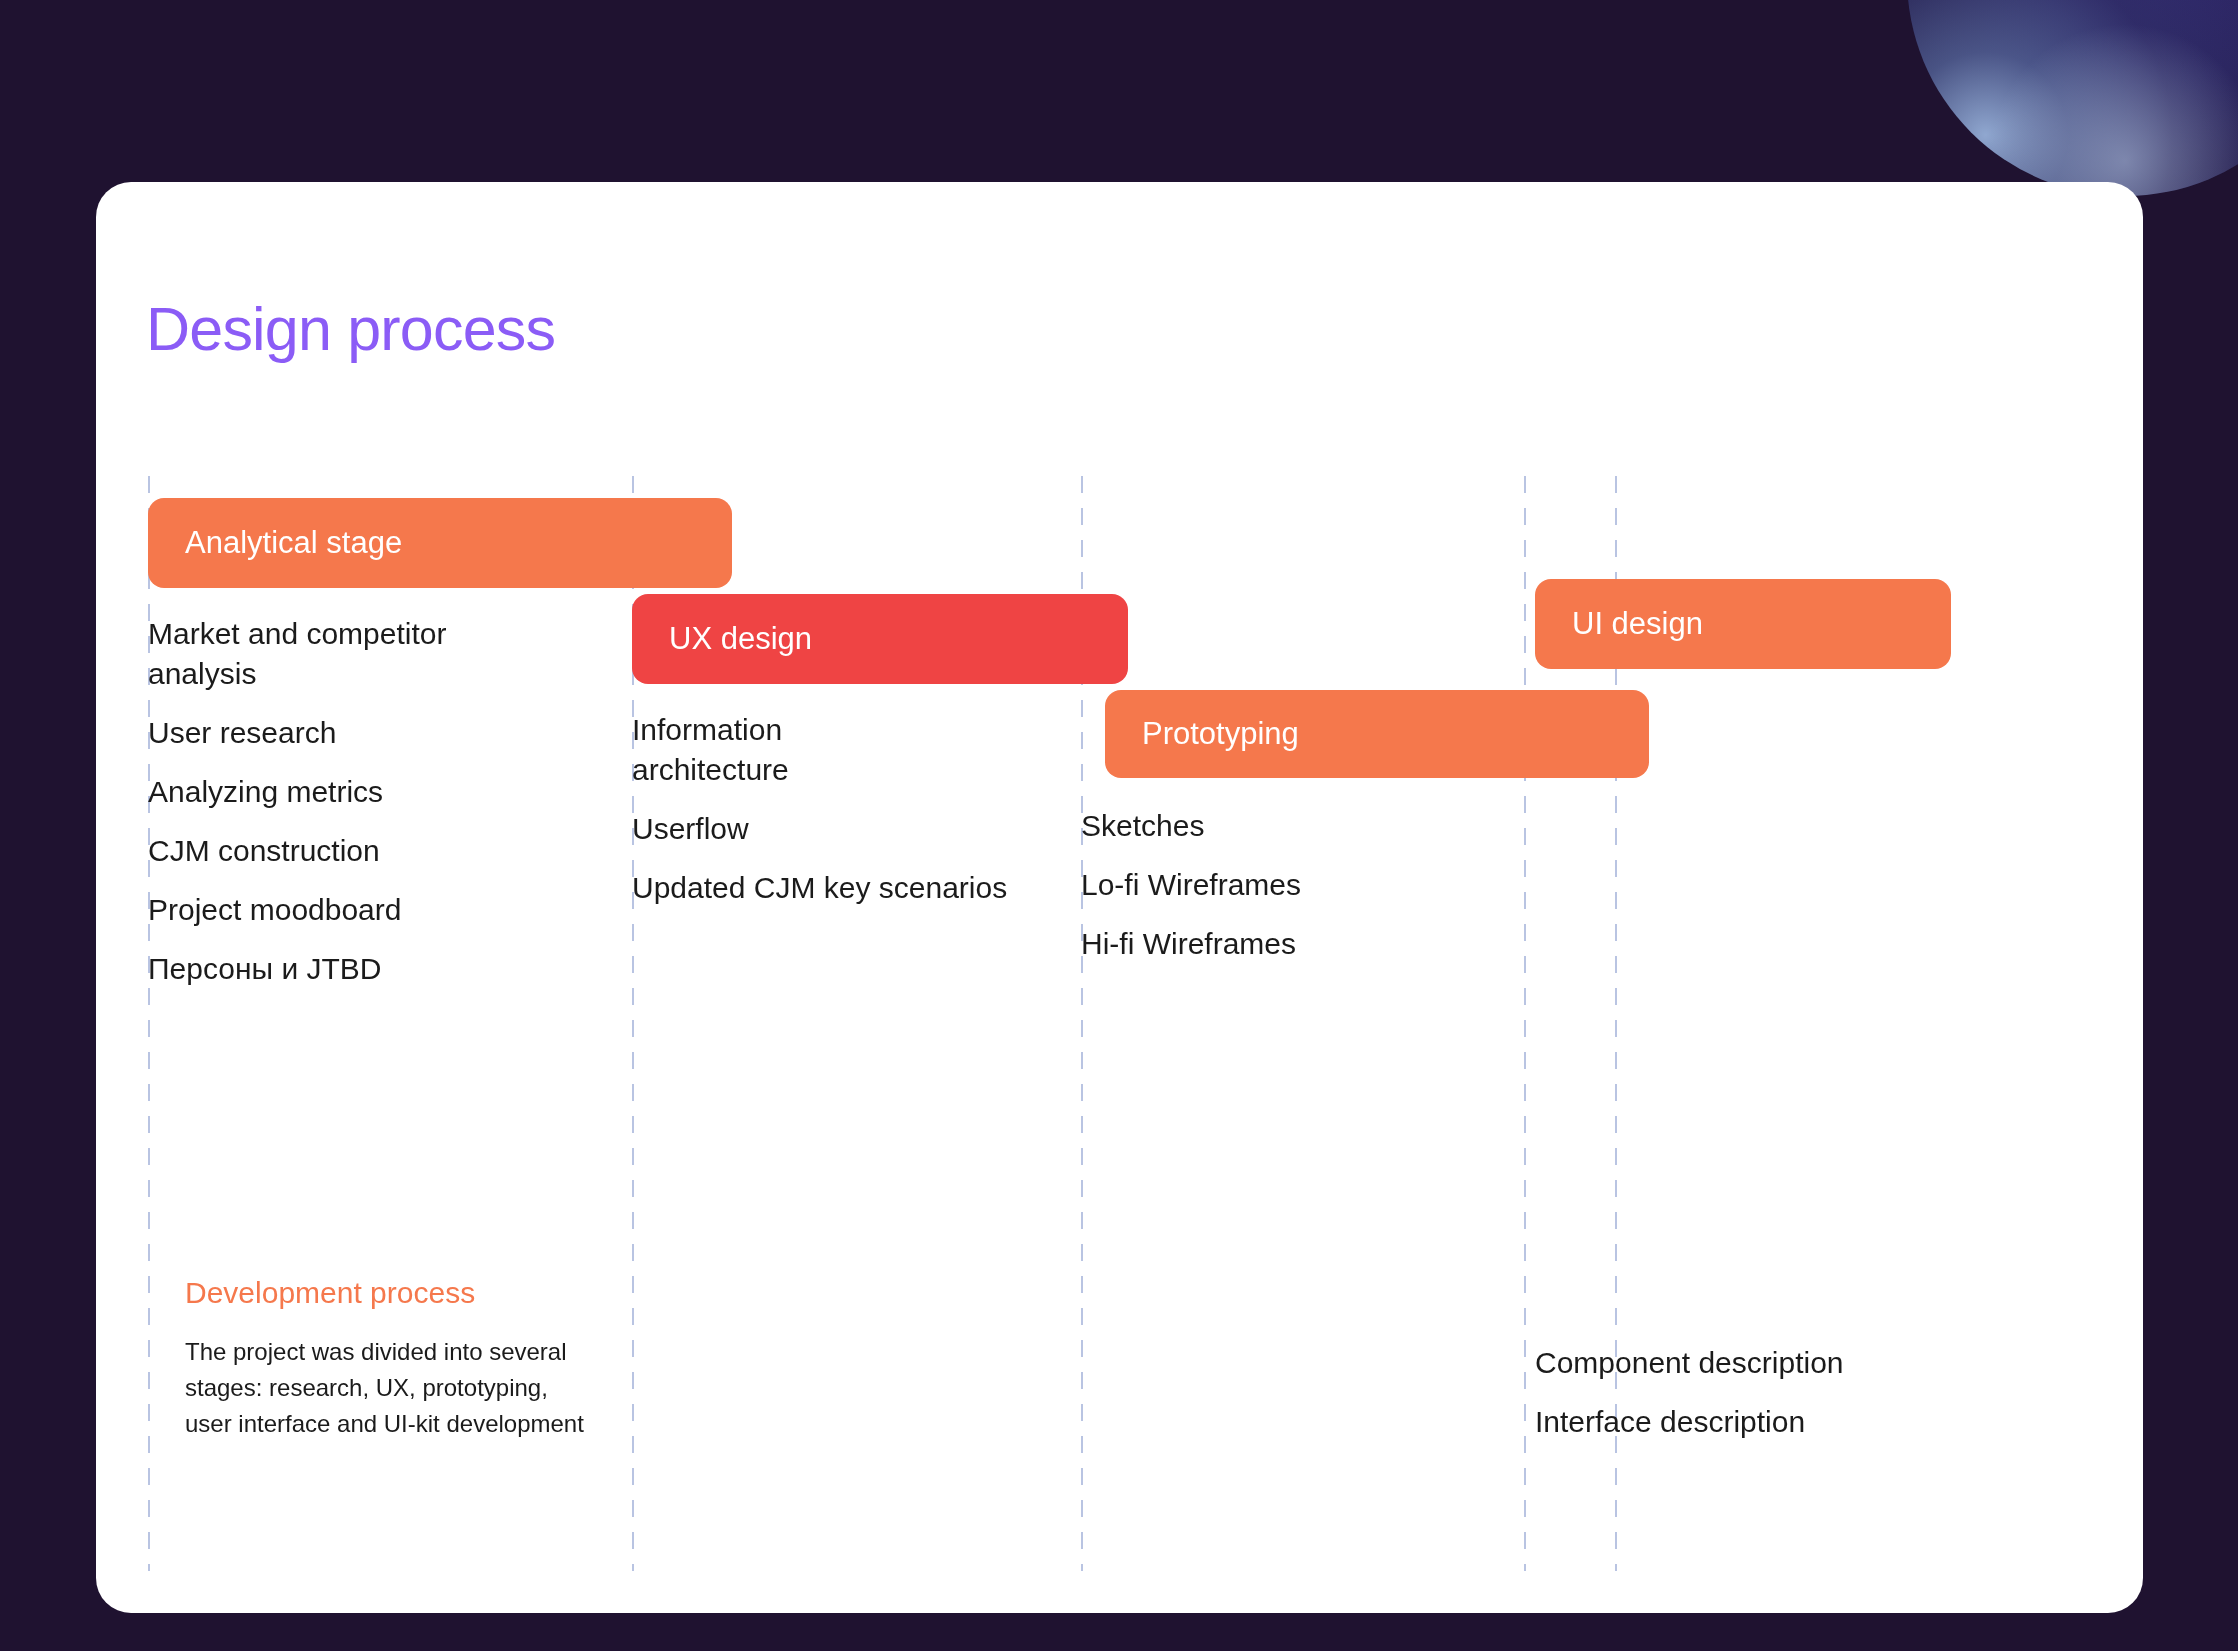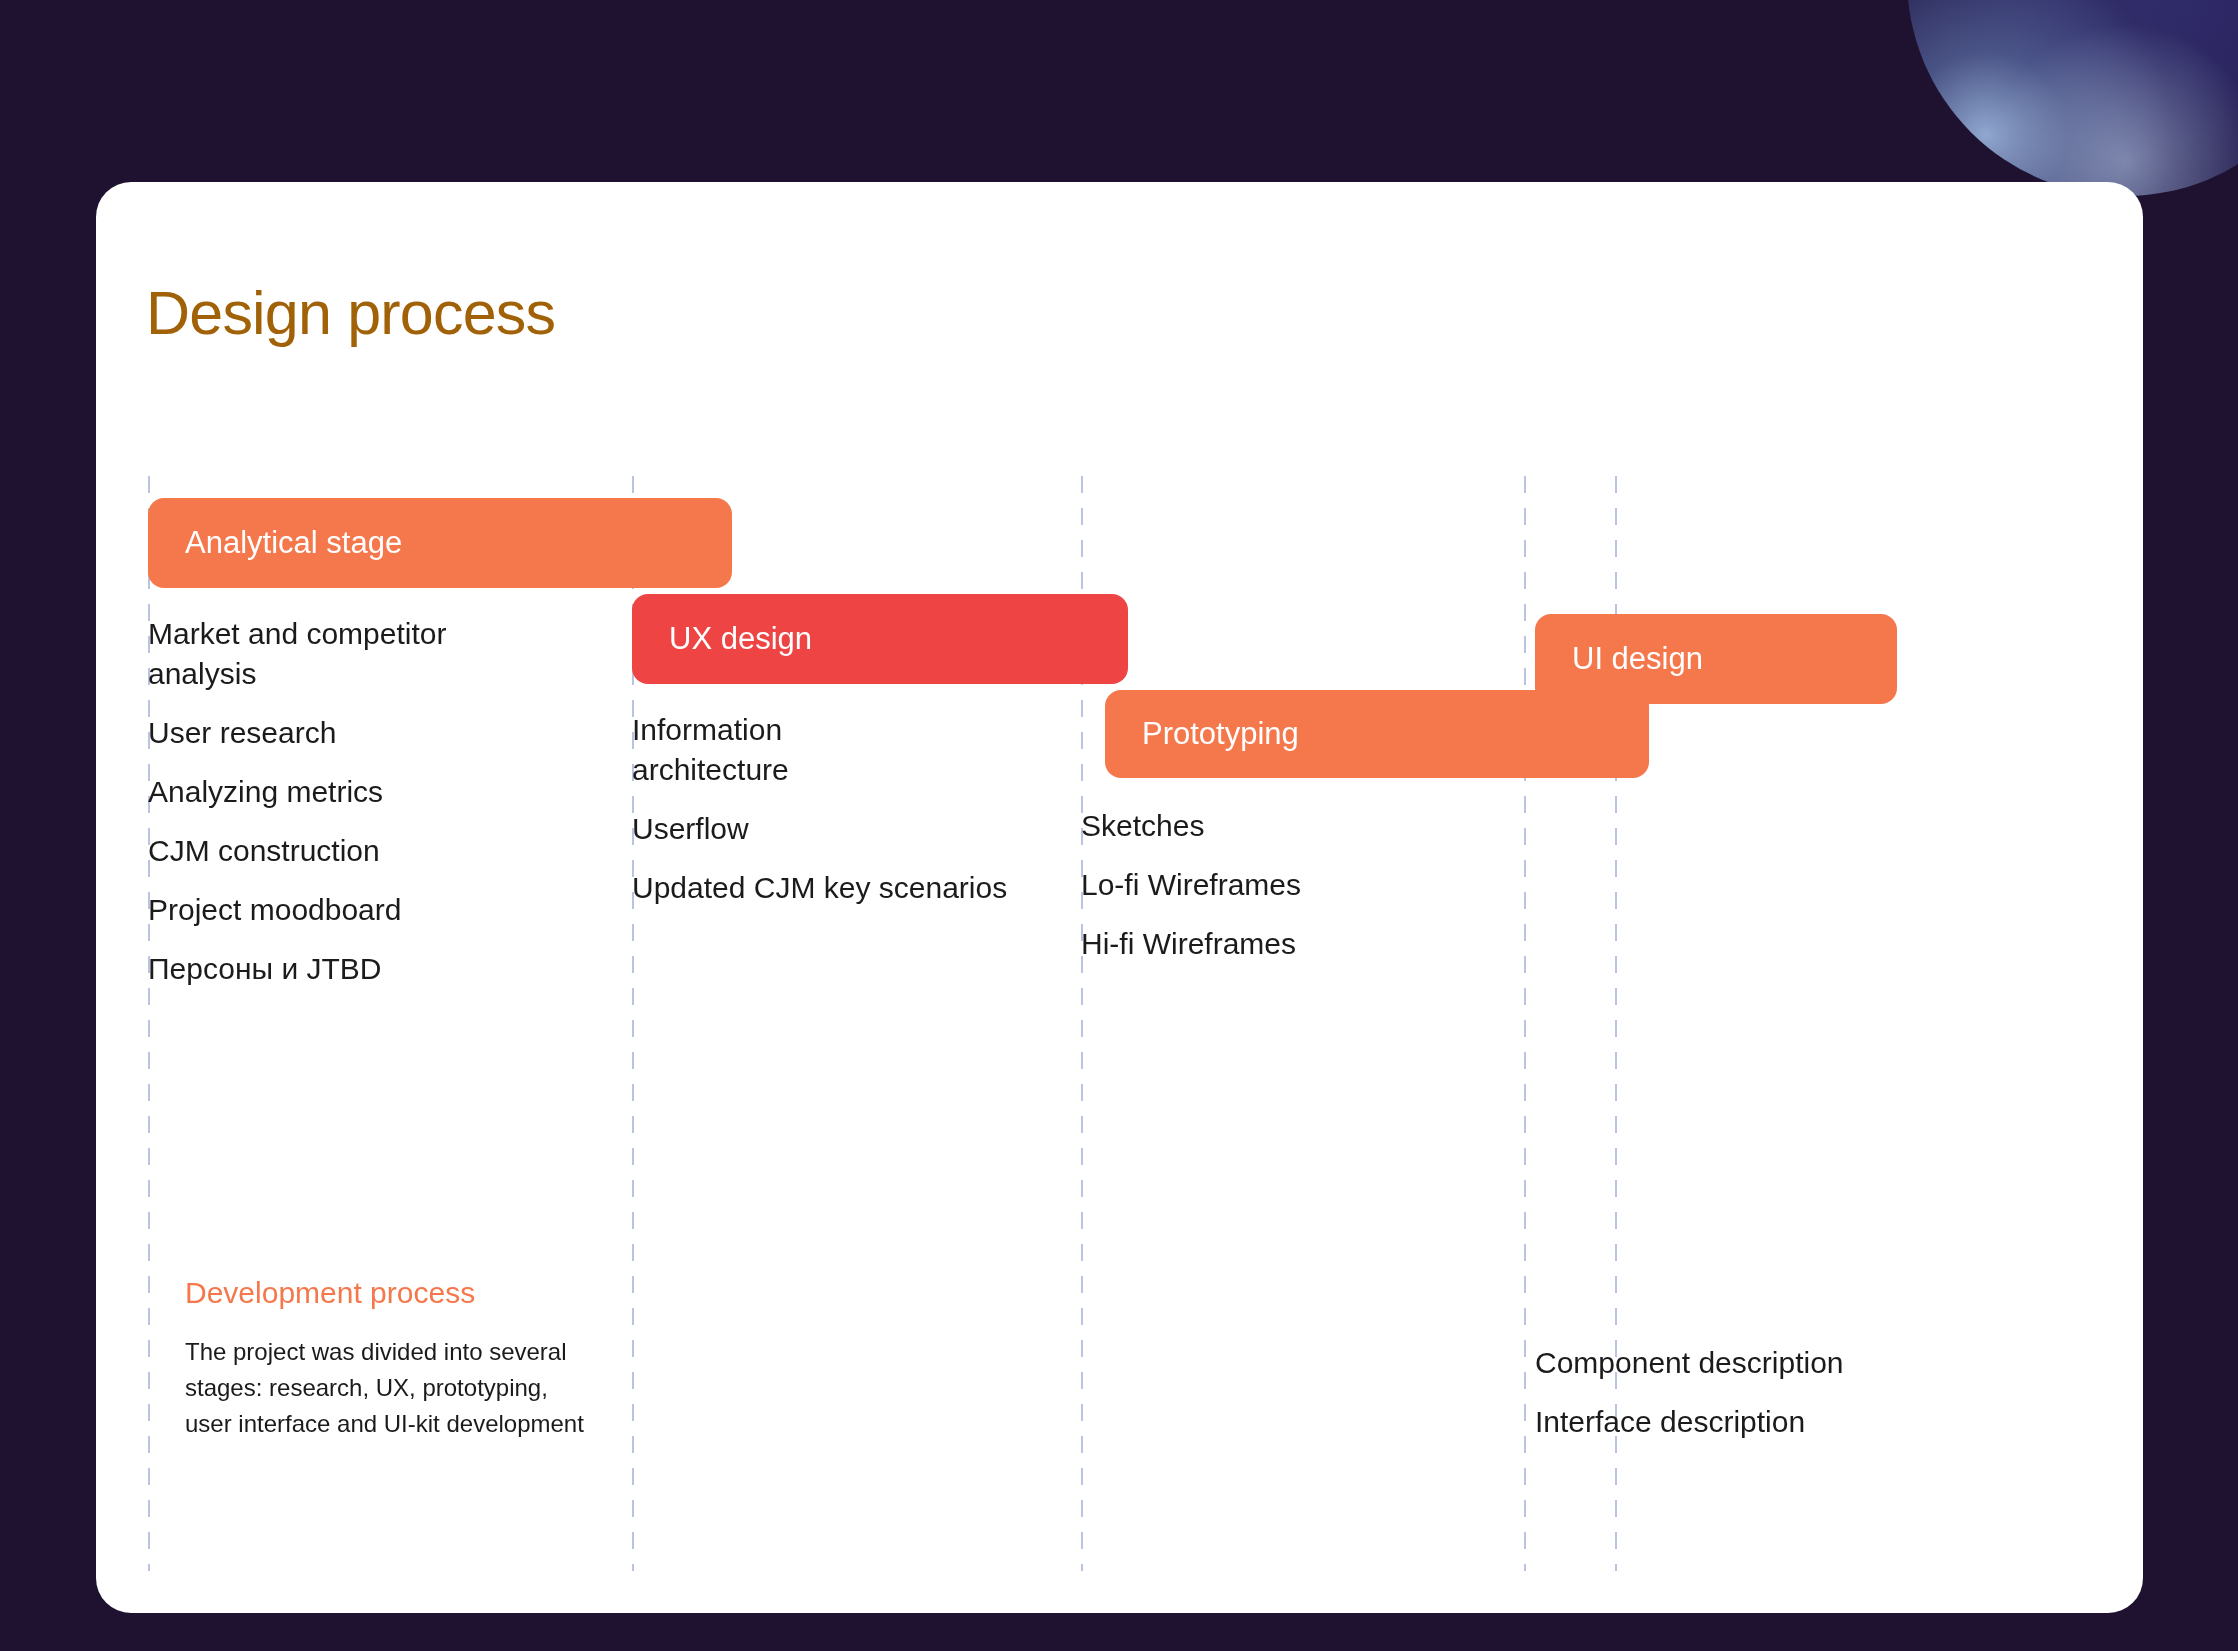--- a/index.html
+++ b/index.html
@@ -33,25 +33,25 @@
   .card{
     position:absolute;
     left:96px; top:182px;
     width:2047px; height:1431px;
     background:#ffffff;
     border-radius:35px;
   }
 
   .page-title{
     position:absolute;
-    left:50px; top:96px;
+    left:50px; top:112px;
     font-size:61px;
     font-weight:400;
     letter-spacing:-0.8px;
-    color:#a16207;
+    color:#8b5cf6;
     white-space:nowrap;
   }
 
   
   .dash{
     position:absolute;
     width:2.4px;
     background-image:linear-gradient(to bottom,#b9c4e2 0 52%, rgba(185,196,226,0) 52% 100%);
     background-size:2.4px 32px;
     background-repeat:repeat-y;
@@ -136,21 +136,21 @@
 
     <div class="pill orange" style="left:985px; top:508px; width:544px; height:88px;margin-left:24px;">
       <span>Prototyping</span>
     </div>
     <div class="list" style="left:985px; top:624px; width:416px;">
       <div class="item">Sketches</div>
       <div class="item">Lo-fi Wireframes</div>
       <div class="item">Hi-fi Wireframes</div>
     </div>
 
-    <div class="pill orange" style="left:1439px; top:432px; width:362px; height:90px;">
+    <div class="pill orange" style="left:1439px; top:397px; width:416px; height:90px;">
       <span>UI design</span>
     </div>
 
     <div class="list" style="left:1439px; top:1161px; width:448px;">
       <div class="item">Component description</div>
       <div class="item">Interface description</div>
     </div>
 
     <div style="position:absolute; left:89px; top:1094px; width:528px;">
       <div class="dev-title">Development process</div>

